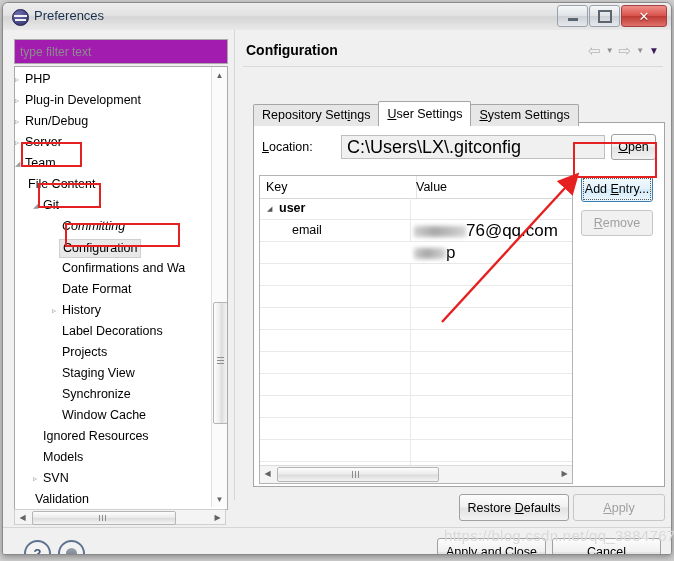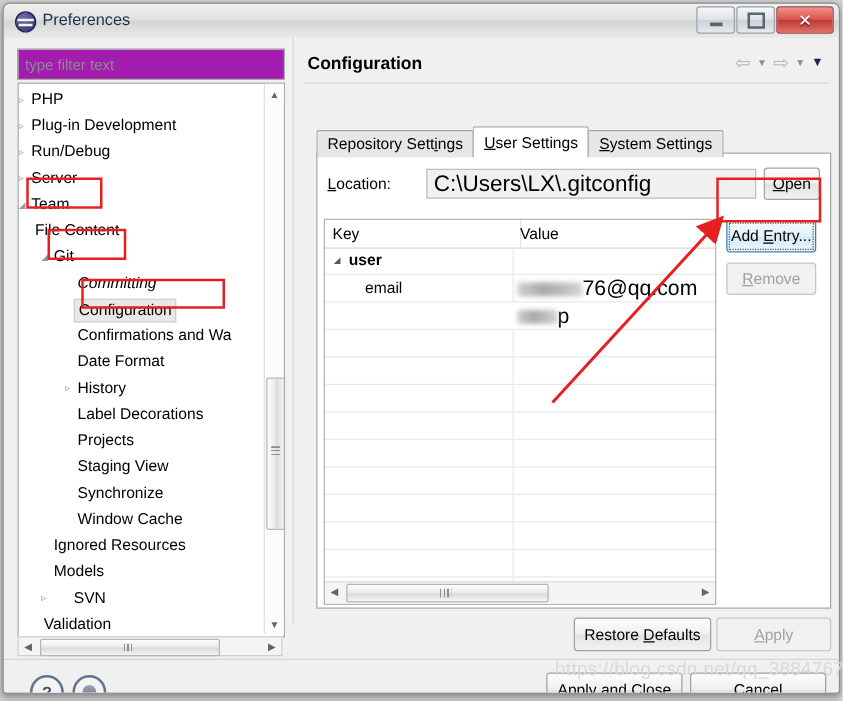--- a/index.html
+++ b/index.html
@@ -361,21 +361,21 @@
               <span class="lbl" style="left: 47px;">Window Cache</span>
             </div>
             <div class="titem">
               <span class="lbl" style="left: 28px;">Ignored Resources</span>
             </div>
             <div class="titem">
               <span class="lbl" style="left: 28px;">Models</span>
             </div>
             <div class="titem">
               <span class="arrow collapsed" style="left: 18px;"></span>
-              <span class="lbl" style="left: 28px; margin-left: 16px;">SVN</span>
+              <span class="lbl" style="left: 28px;">SVN</span>
             </div>
             <div class="titem">
               <span class="lbl" style="left: 20px;">Validation</span>
             </div>
           </div>
         <div class="tree-vscroll">
           <div class="sb-arrow">▲</div>
           <div class="tree-thumb">
               <div class="grip"></div>
             </div>

